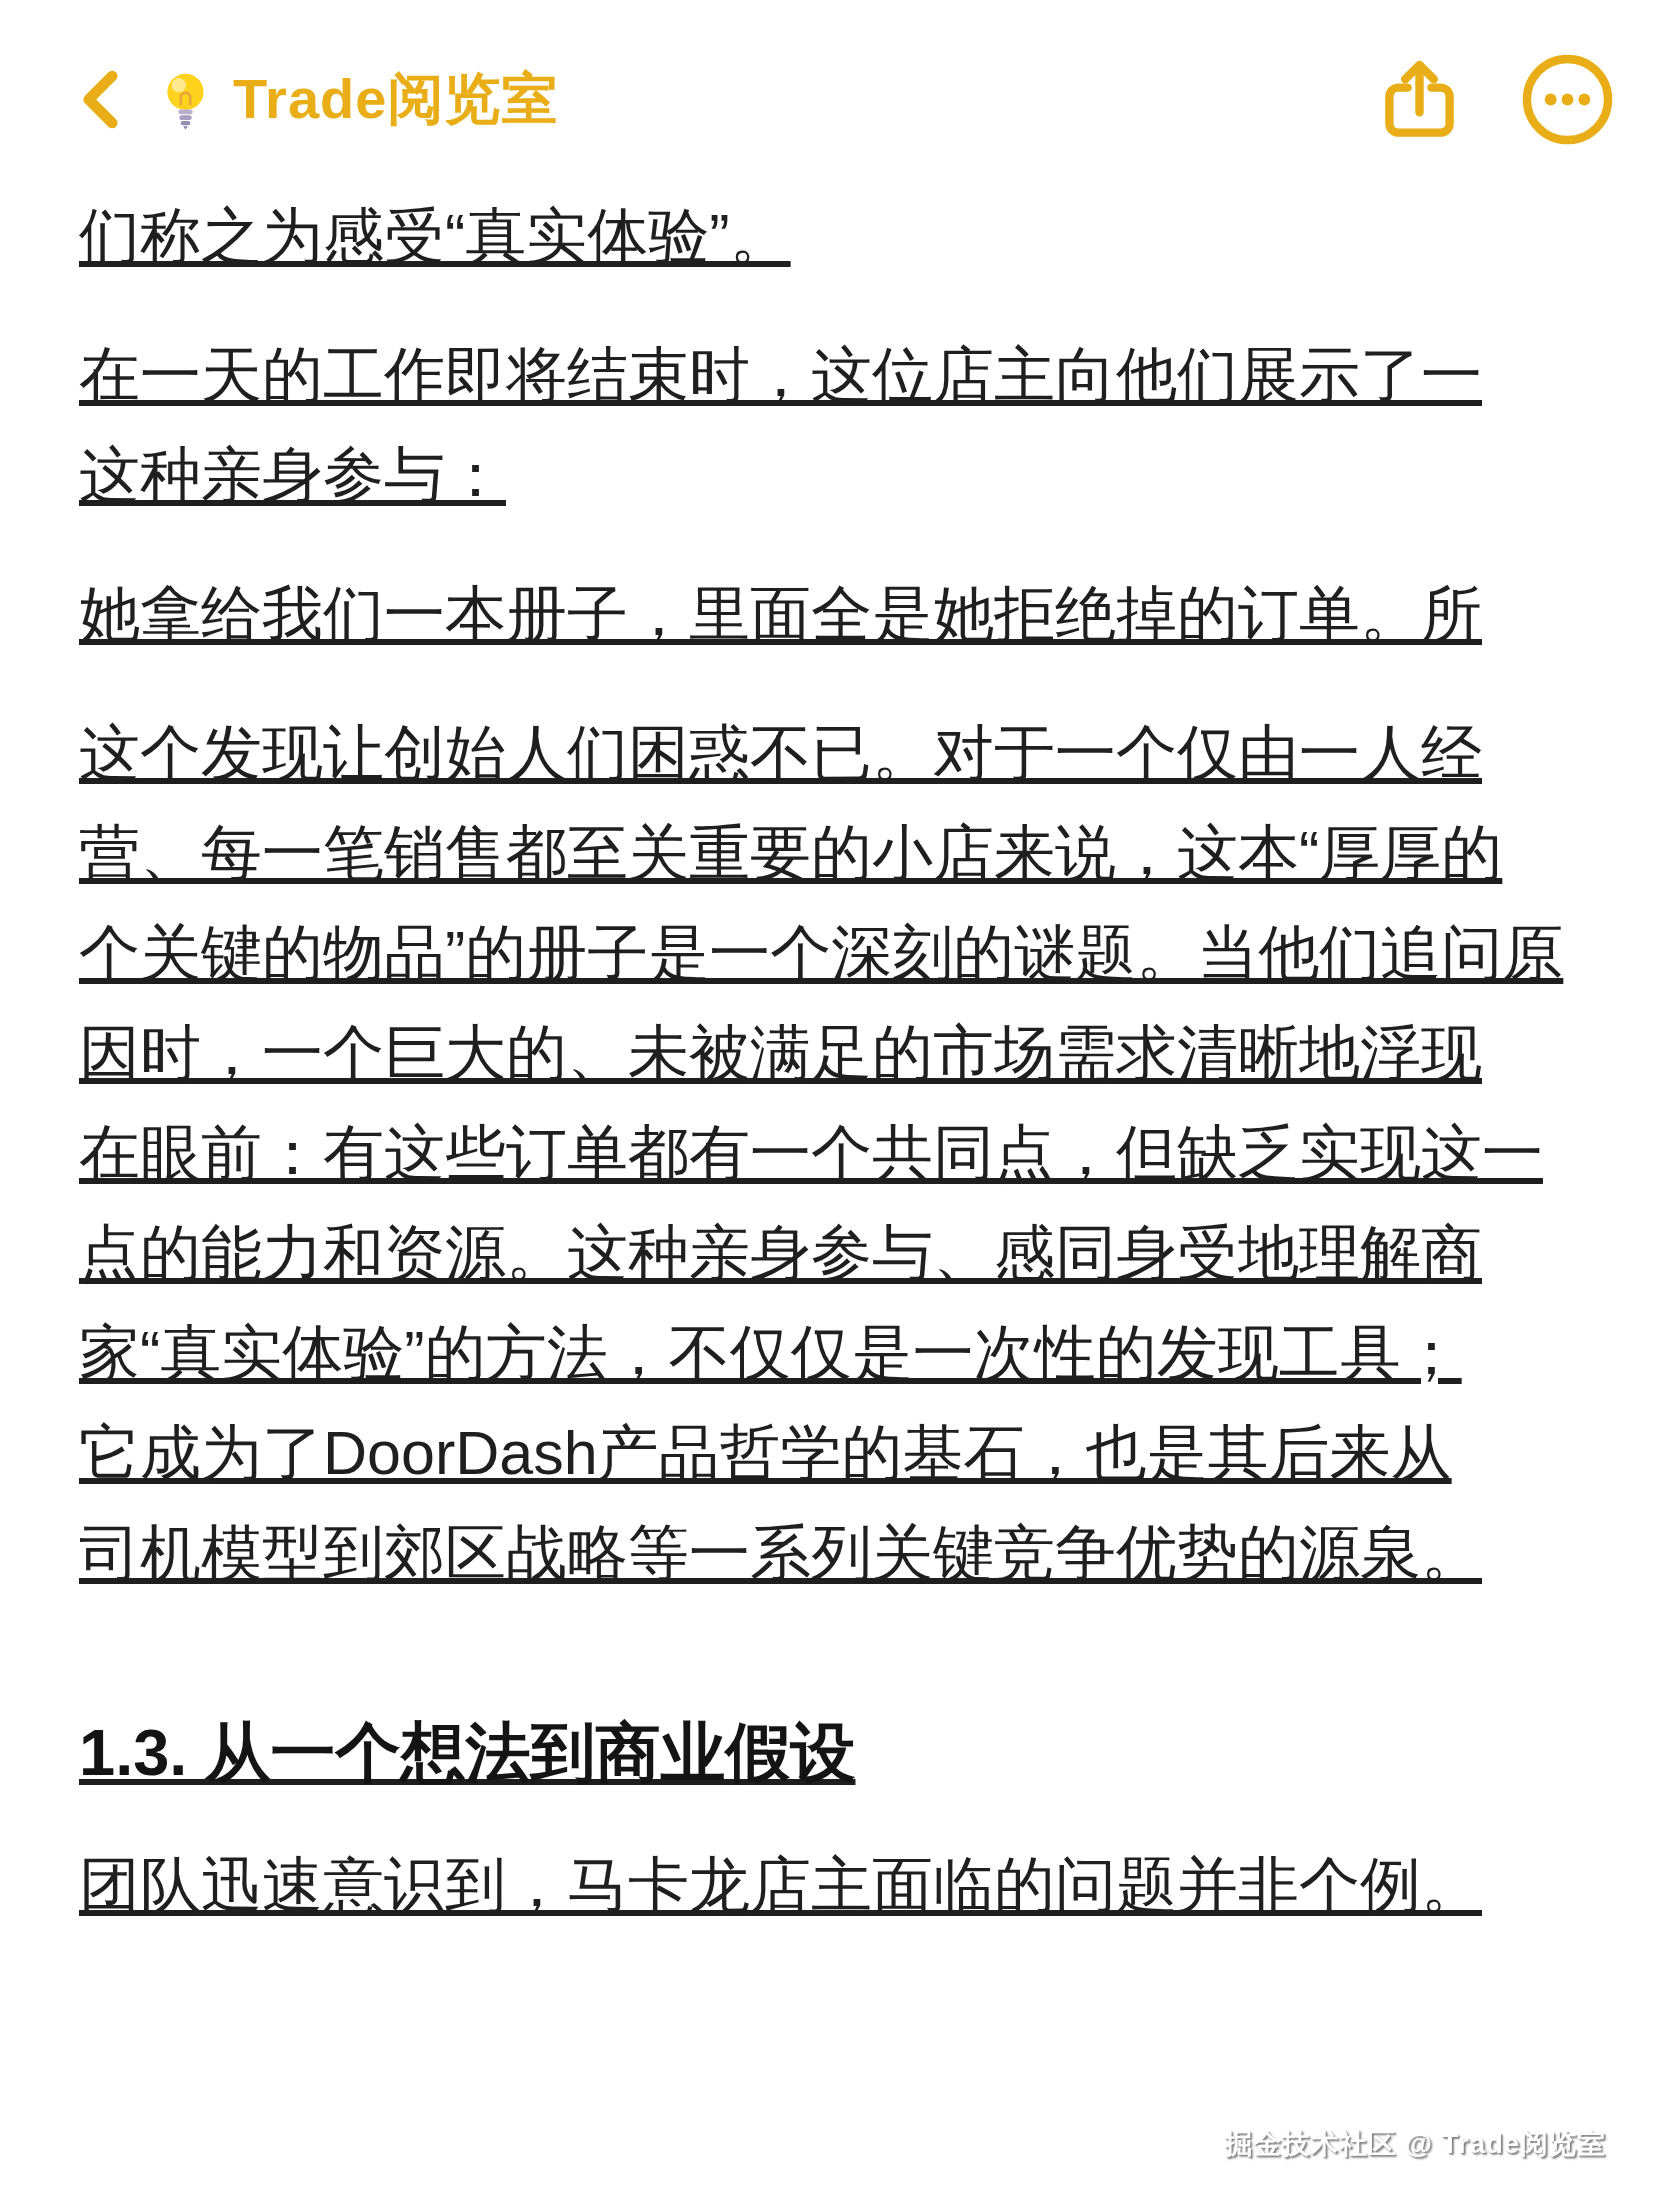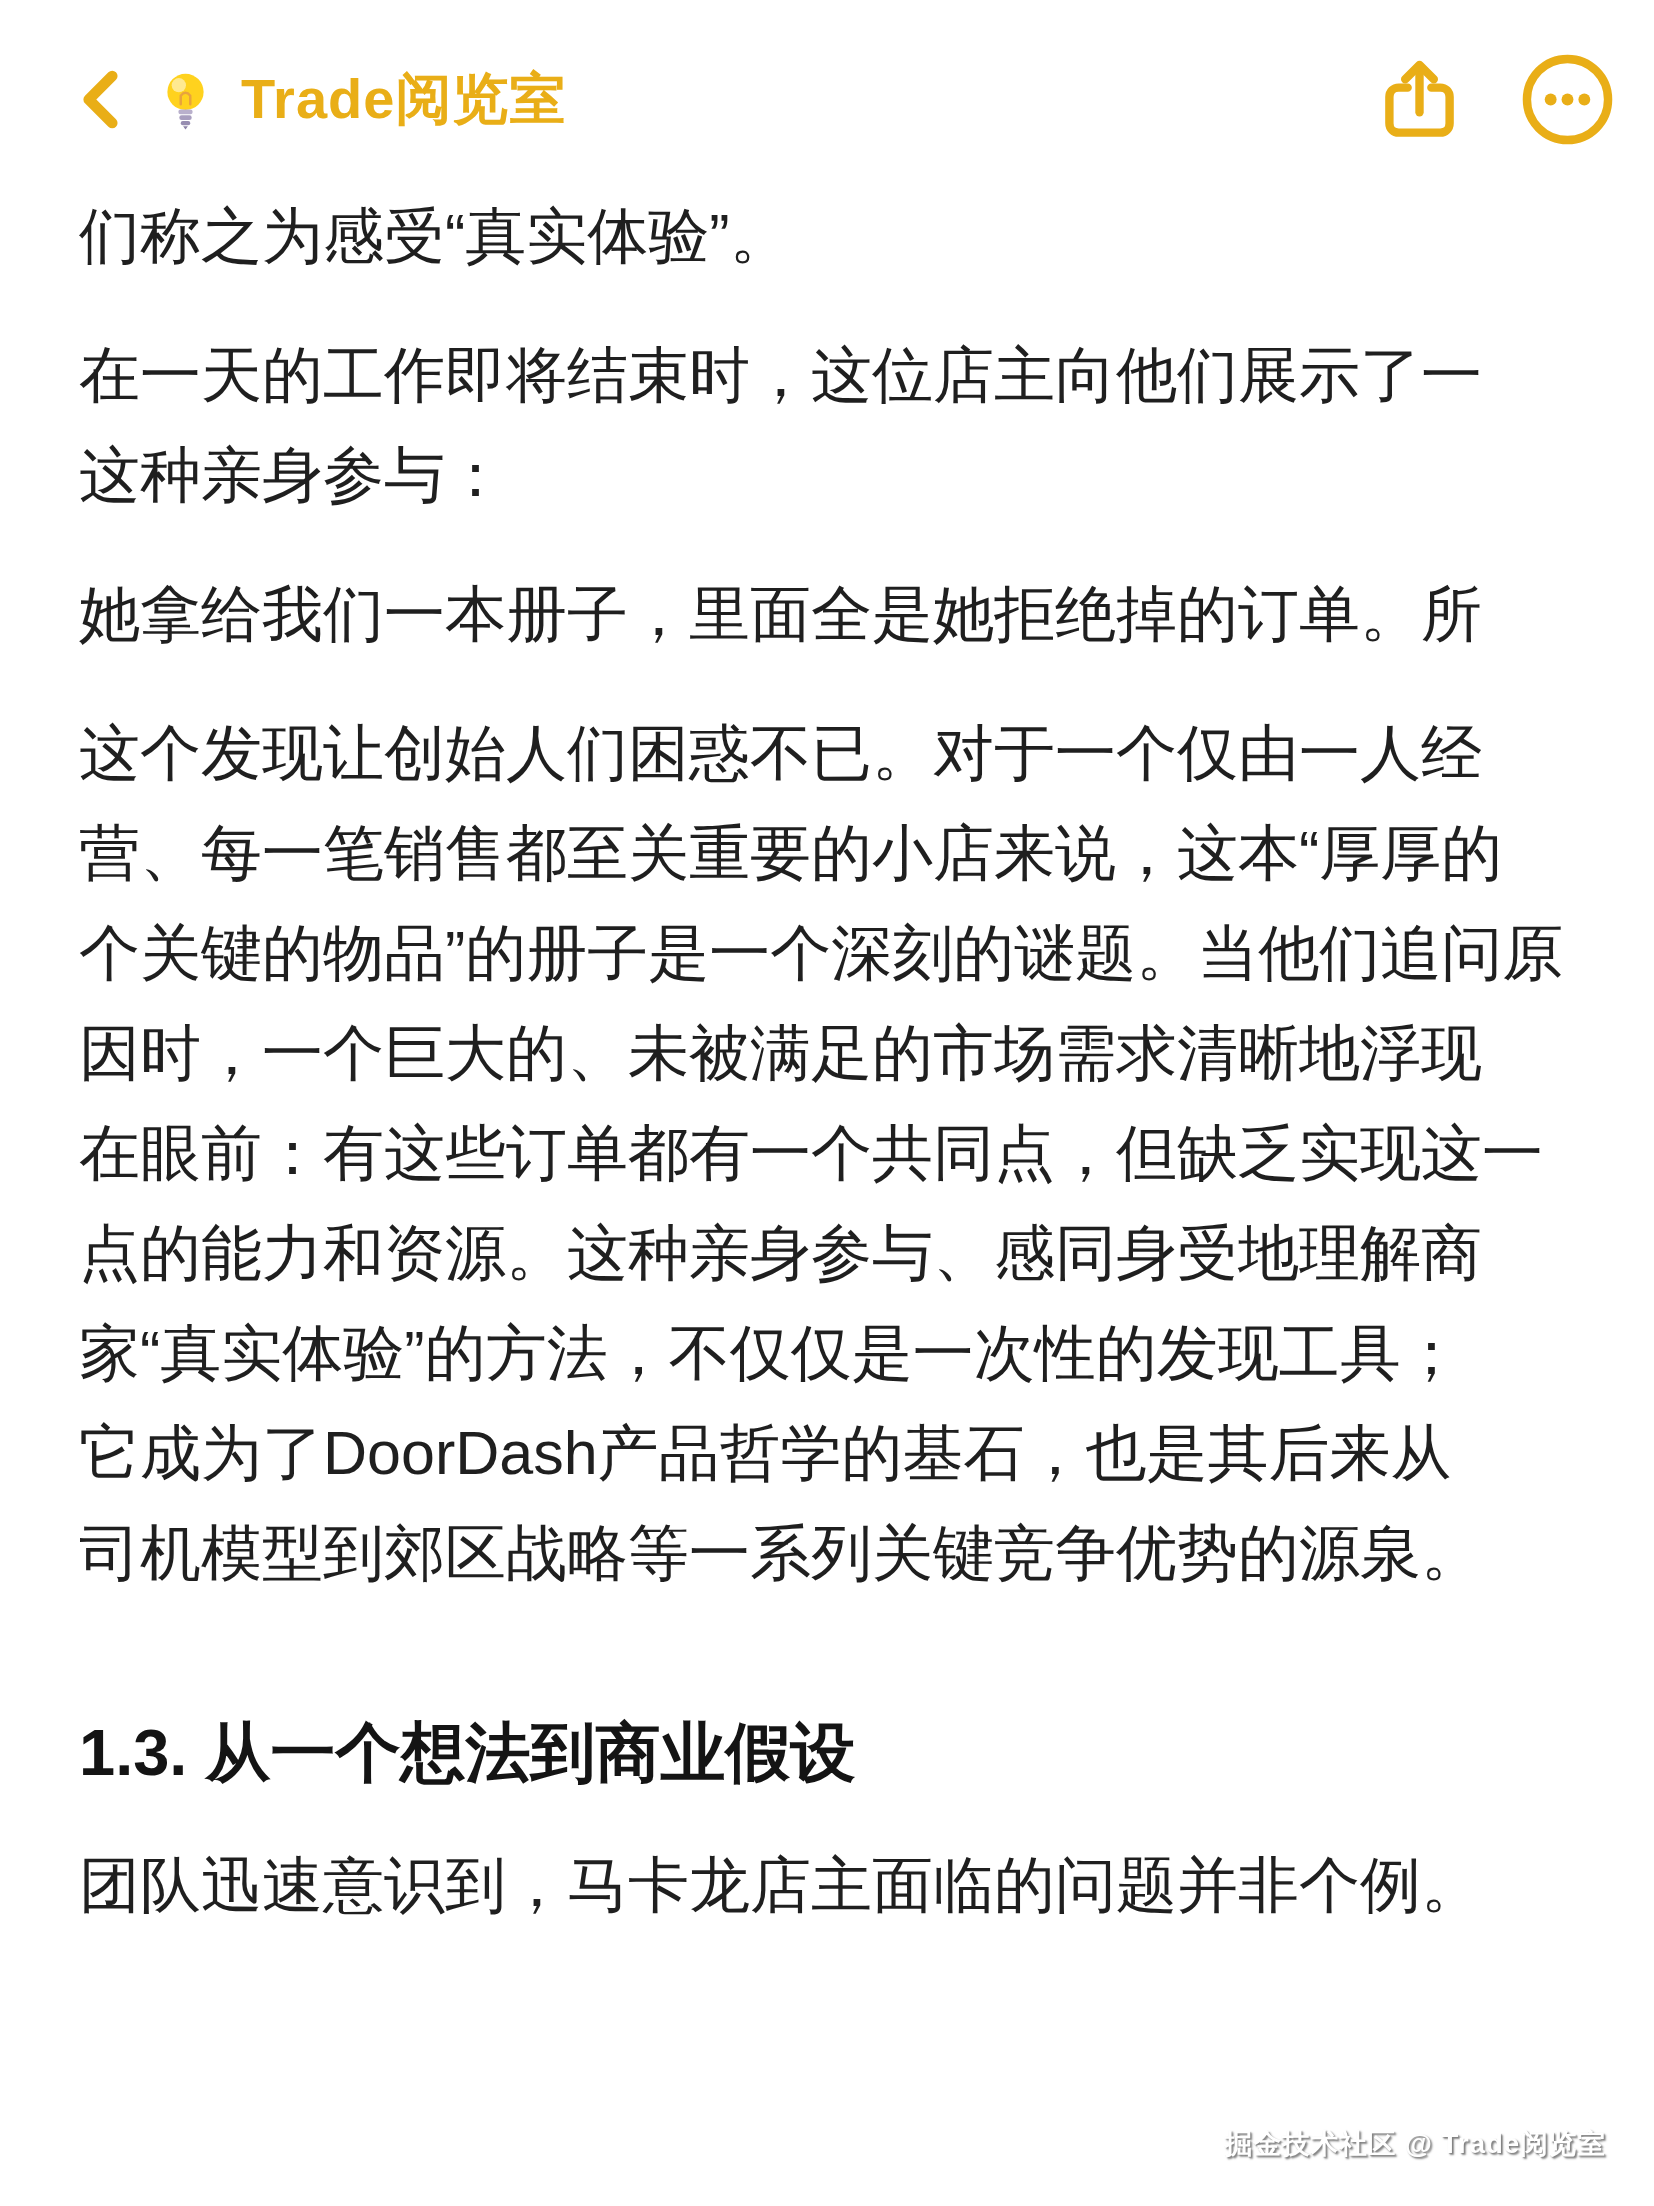--- a/index.html
+++ b/index.html
@@ -23,36 +23,37 @@
   }
   .hdr button {
     background: none; border: none; padding: 0; margin: 0;
     cursor: pointer; display: flex; align-items: center;
   }
   .title-wrap {
     display: flex; align-items: center;
     margin-left: 35px;
   }
   .title-text {
-    margin-left: 25px;
+    margin-left: 17px;
     font-size: 56px;
     font-weight: 600;
     color: #E9AE17;
     letter-spacing: 1px;
     white-space: nowrap;
   }
   .hdr-actions {
     margin-left: auto;
     display: flex; align-items: center;
     gap: 63px;
   }
   
   .article {
     padding: 41px 79px 0 79px;
     color: #1f1f1f;
+    text-decoration: underline;
   }
   .article p {
     margin: 0 0 39px 0;
     font-size: 61px;
     line-height: 100px;
     letter-spacing: 0px;
   }
   .article p .ln { display: block; white-space: nowrap; }
   .article h2 {
     margin: 110px 0 43px 0;

